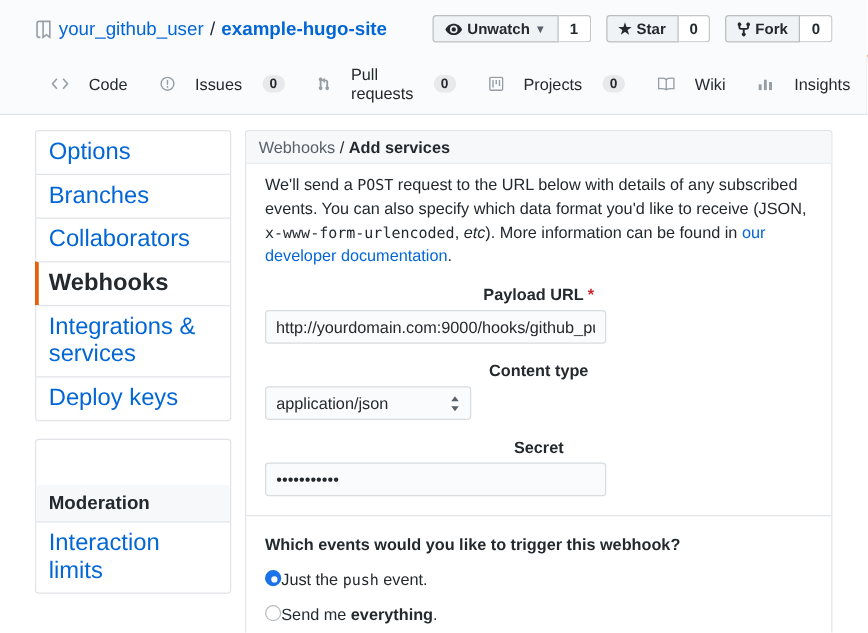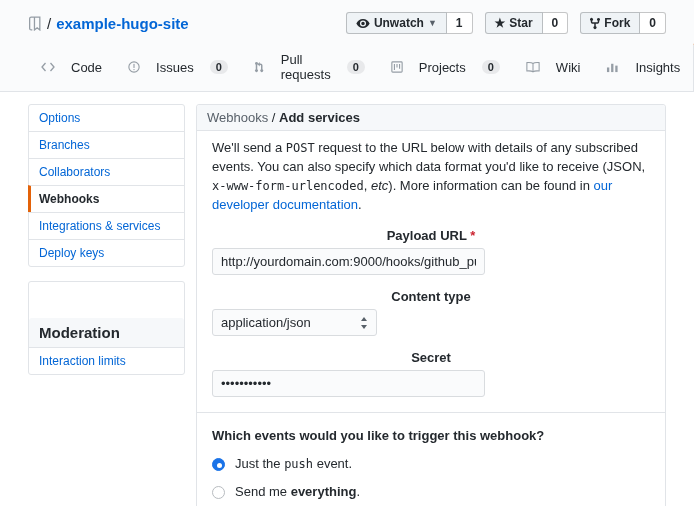--- a/index.html
+++ b/index.html
@@ -55,21 +55,21 @@
   }
 
   
   .layout { display:flex; align-items:flex-start; gap:11px; padding:12px 28px 14px 28px; }
 
   
   .sidebar { width:157px; flex:none; }
   .menu { border:1px solid #e1e4e8; border-radius:3px; background:#fff; }
   .menu + .menu { margin-top:14px; }
   .menu-item {
-    display:block; padding:6px 10px; font-size:12px; color:#0366d6;
+    display:block; padding:6px 10px; font-size:19px; color:#0366d6;
     border-top:1px solid #e1e4e8; cursor:pointer;
   }
   .menu-item:first-child { border-top:none; }
   .menu-item.selected {
     color:#24292e; font-weight:bold;
     border-left:3px solid #e36209; margin-left:-1px; padding-left:8px;
   }
   .menu-heading {
     padding:6px 10px; font-size:15px; font-weight:bold; color:#24292e;
     background:#f6f8fa; border-radius:3px 3px 0 0;margin-top:36px;
@@ -100,21 +100,21 @@
   .select {
     width:165px; padding:5px 8px; font-size:13px;
     border:1px solid #d9dcdf; border-radius:3px; background:#fafbfc;
     display:flex; align-items:center; justify-content:space-between; cursor:pointer;
   }
   .select .arrows { color:#586069; display:inline-flex; }
 
   .divider { border:none; border-top:1px solid #e1e4e8; margin:15px -15px; }
 
   .events-heading { font-weight:bold; font-size:13px; margin-bottom:4px; }
-  .radio-row { display:flex; align-items:flex-end; gap:10px; margin-top:13px; font-size:13px; cursor:pointer; }
+  .radio-row { display:flex; align-items:flex-start; gap:0; margin-top:13px; font-size:13px; cursor:pointer; }
   .radio {
     width:13px; height:13px; border-radius:50%;
     border:1px solid #b8bcc0; background:#fff; flex:none; position:relative;
   }
   .radio.selected { background:#1a73e8; border-color:#1a73e8; }
   .radio.selected::after {
     content:""; position:absolute; left:4px; top:4px;
     width:5px; height:5px; border-radius:50%; background:#fff;
   }
 </style>
@@ -122,20 +122,21 @@
 <body>
 
 <div class="pagehead">
   <div class="head-row">
     <div class="breadcrumb">
       <span class="repo-icon">
         <svg width="14" height="15" viewBox="0 0 12 14" fill="none" stroke="currentColor" stroke-width="1.2">
             <path d="M2.5 1h8v12l-2.5-2-2.5 2v-12M2.5 1c-.8 0-1.5.6-1.5 1.4v9.2c0 .8.7 1.4 1.5 1.4h1"></path>
           </svg>
       </span>
+      <a>your_github_user</a>
       <span class="sep">/</span>
       <a class="repo-name">example-hugo-site</a>
     </div>
 
     <div class="actions">
       <div class="btn-group">
         <span class="btn">
           <span class="micon">
             <svg width="14" height="11" viewBox="0 0 16 12" fill="currentColor">
                 <path d="M8 .8C4.6.8 1.7 3 .4 6c1.3 3 4.2 5.2 7.6 5.2S14.3 9 15.6 6C14.3 3 11.4.8 8 .8zm0 8.7A3.5 3.5 0 1 1 8 2.5a3.5 3.5 0 0 1 0 7zM8 4a2 2 0 1 0 0 4 2 2 0 0 0 0-4z"></path>

